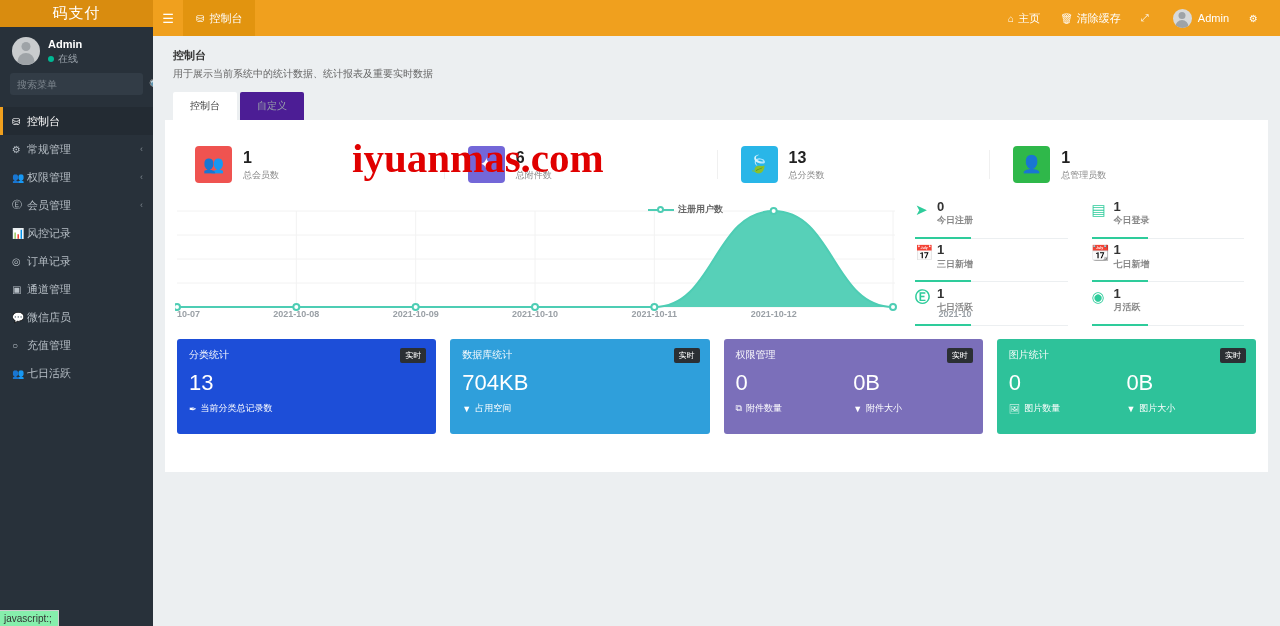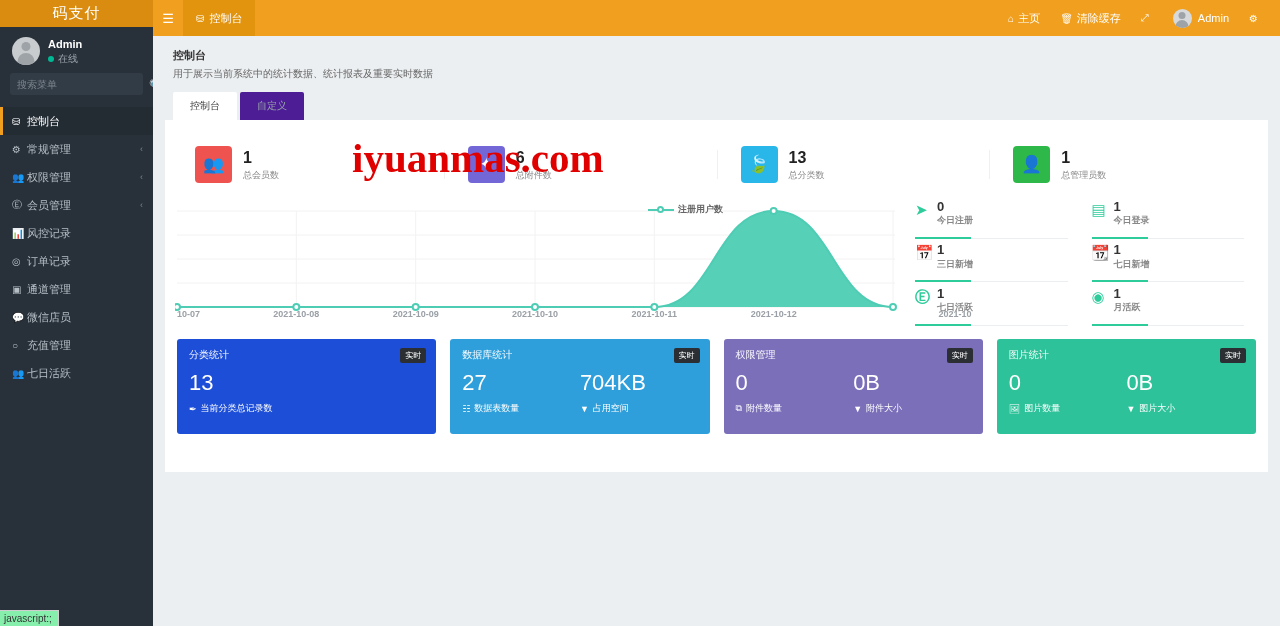--- a/index.html
+++ b/index.html
@@ -480,27 +480,20 @@
                 </div>
               </div>
               <div class="card-col"></div>
             </div>
           </div>
           <div class="card" style="background: rgb(47, 159, 219);">
             <div class="card-title">数据库统计</div>
             <div class="card-badge">实时</div>
             <div class="card-body">
               <div class="card-col">
-                <div class="card-num">27</div>
-                <div class="card-sub">
-                  <span class="ci">☷</span>
-                  <span>数据表数量</span>
-                </div>
-              </div>
-              <div class="card-col">
                 <div class="card-num">704KB</div>
                 <div class="card-sub">
                   <span class="ci">▼</span>
                   <span>占用空间</span>
                 </div>
               </div>
             </div>
           </div>
           <div class="card" style="background: rgb(123, 111, 186);">
             <div class="card-title">权限管理</div>

